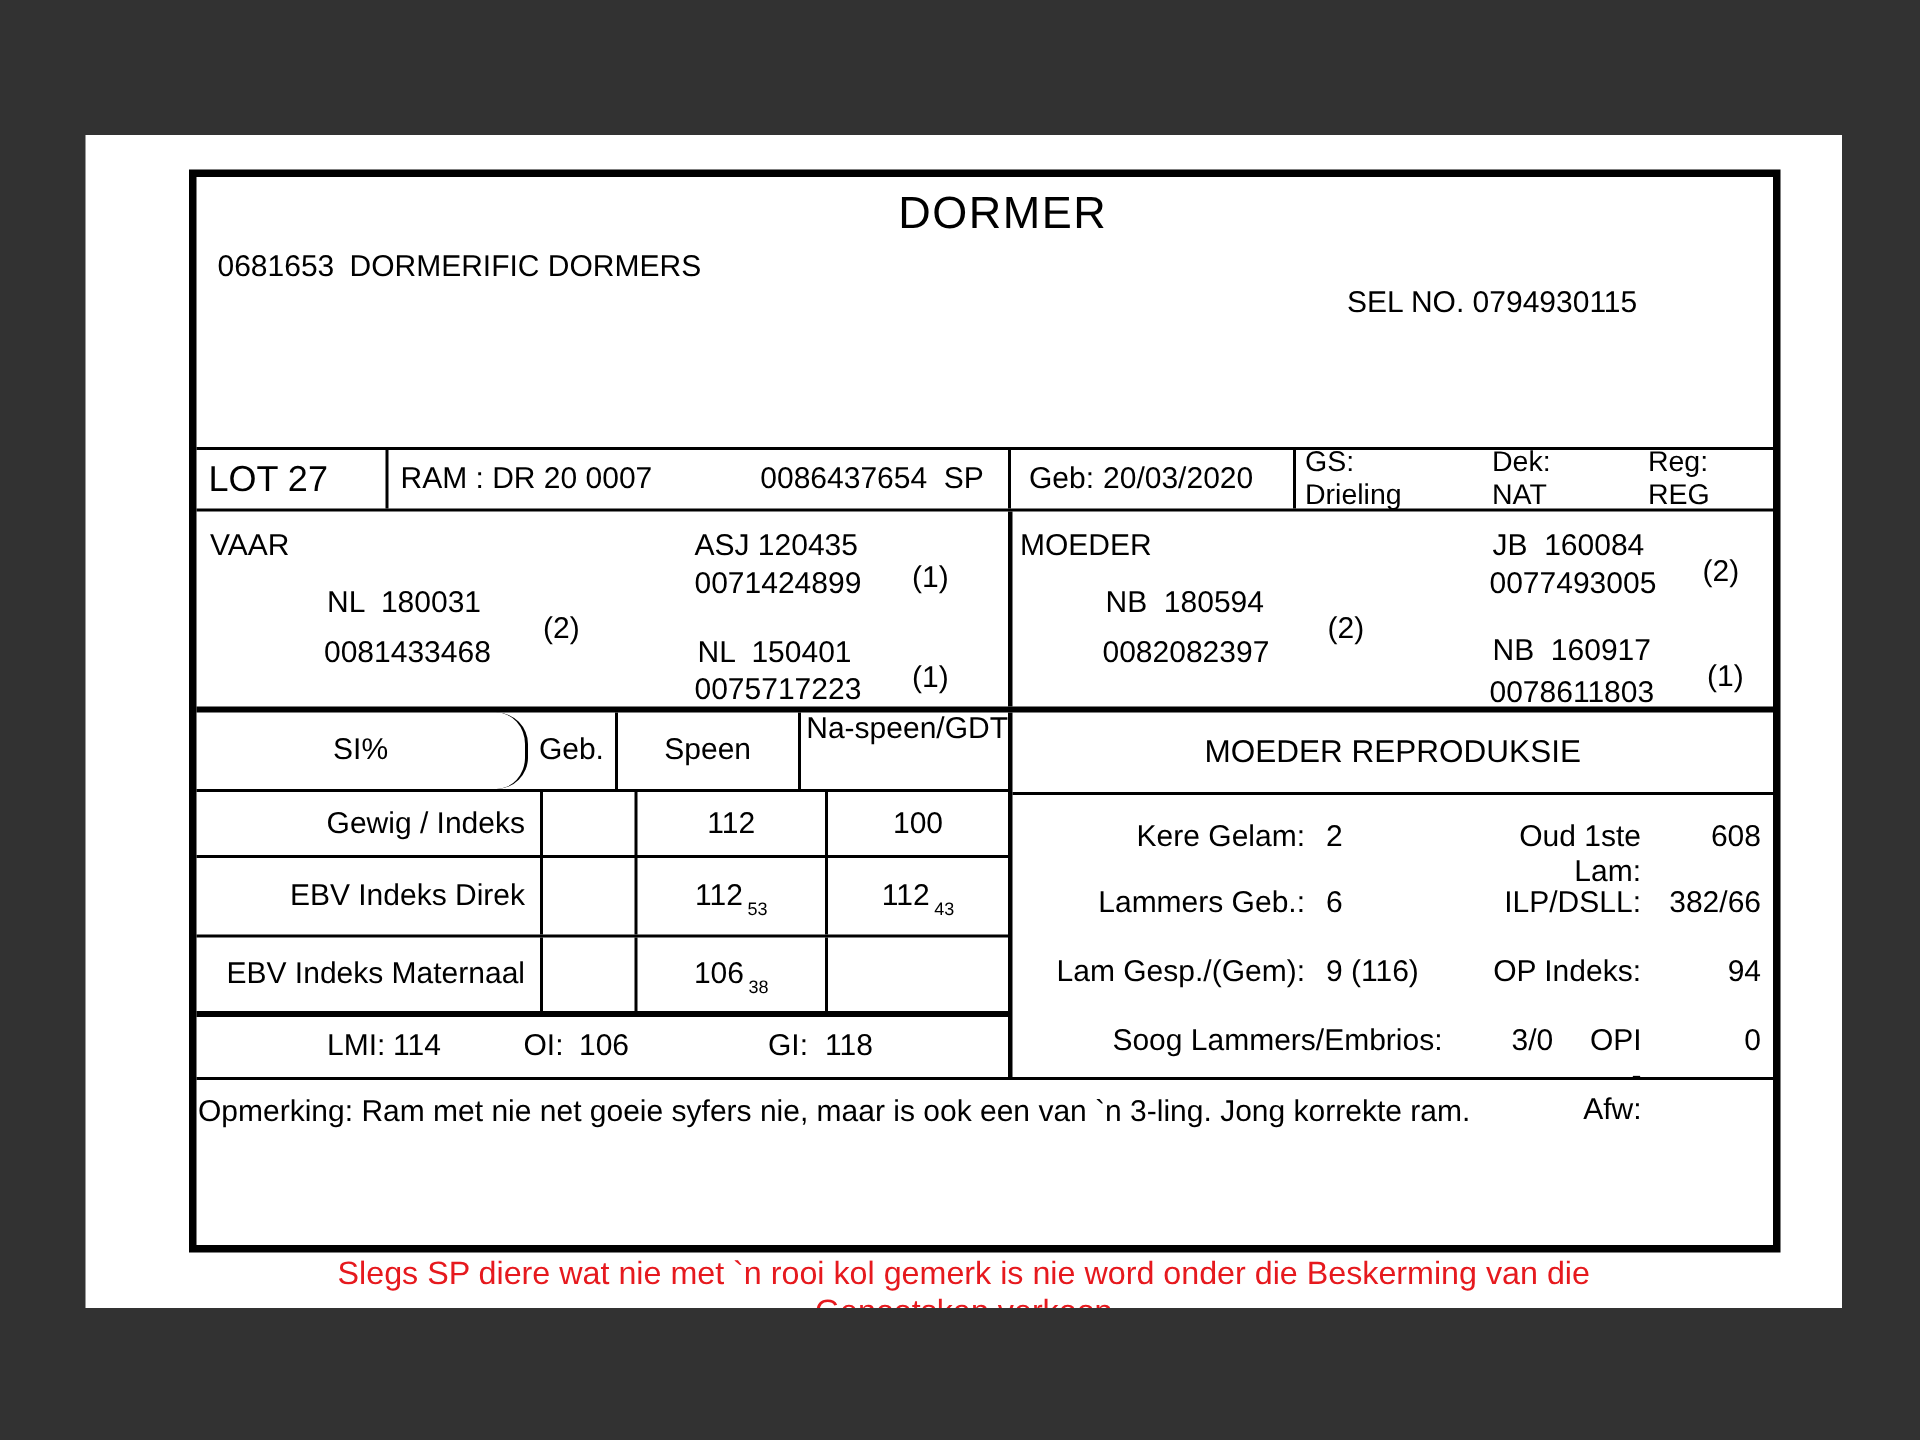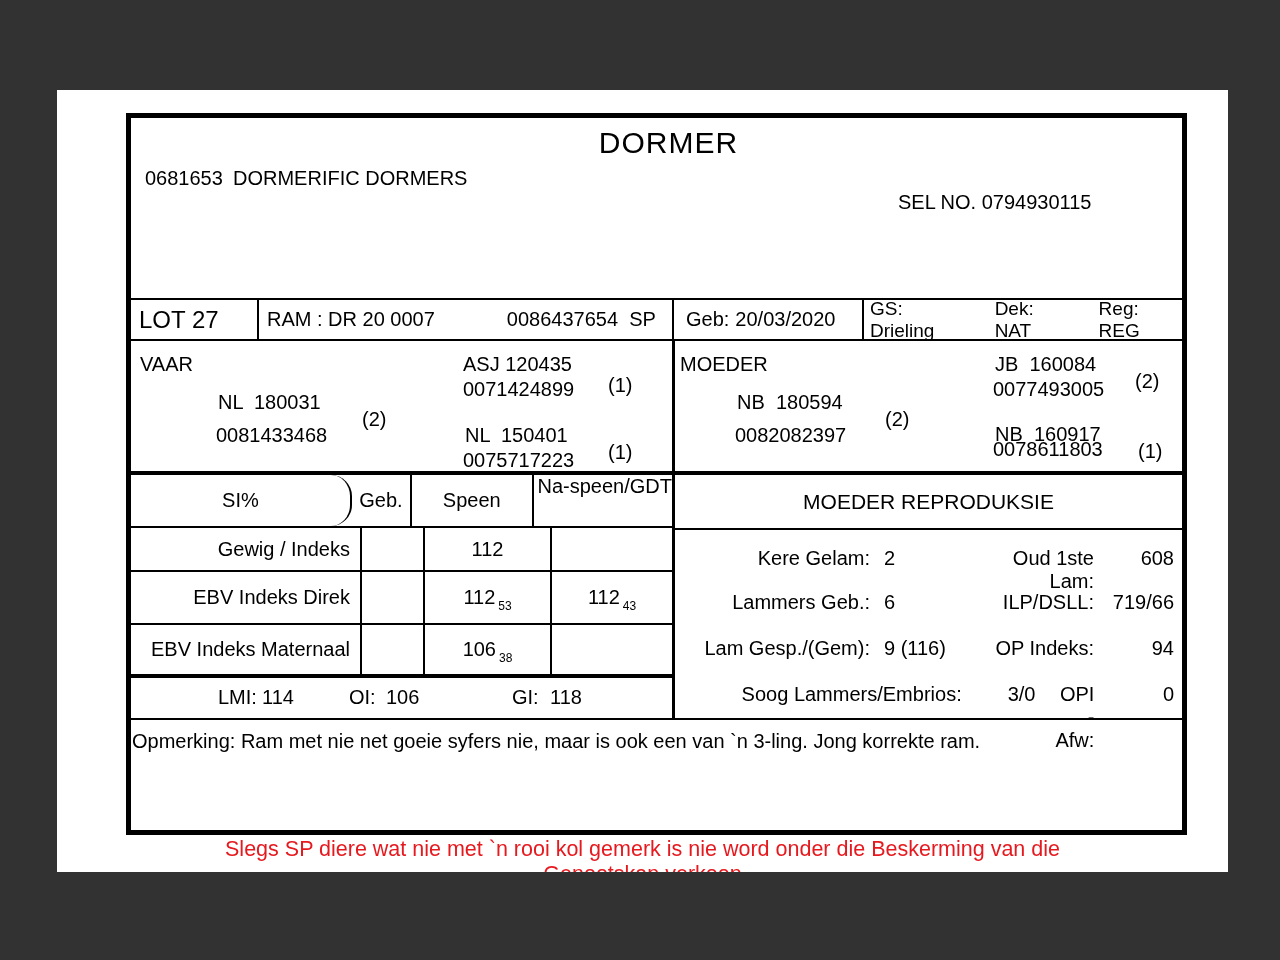--- a/index.html
+++ b/index.html
@@ -131,40 +131,43 @@
       </div>
       <div class="ped-half ped-right">
         <span class="abs" style="left:5px;top:12px;">MOEDER</span>
         <span class="abs pre" style="left:62px;top:50px;">NB  180594</span>
         <span class="abs pre" style="left:60px;top:83px;">0082082397</span>
         <span class="abs" style="left:210px;top:67px;">(2)</span>
         <span class="abs pre" style="left:320px;top:12px;">JB  160084</span>
         <span class="abs pre" style="left:318px;top:37px;">0077493005</span>
         <span class="abs" style="left:460px;top:29px;">(2)</span>
         <span class="abs pre" style="left:320px;top:82px;">NB  160917</span>
-        <span class="abs pre" style="left:318px;top:97px;">0078611803</span>
+        <span class="abs pre" style="left:318px;top:110px;">0078611803</span>
         <span class="abs" style="left:463px;top:99px;">(1)</span>
       </div>
     </div>
 
     <div class="stats-left">
       <div class="srow head">
         <div class="sc c1">SI%</div>
         <div class="sc c2">Geb.</div>
         <div class="sc c3">Speen</div>
         <div class="sc c4">
           <span>Na-</span>
           <span>speen/GDT</span>
         </div>
       </div>
       <div class="srow r1">
         <div class="sc c1">Gewig / Indeks</div>
         <div class="sc c2"></div>
         <div class="sc c3">
             <span>112</span>
+          </div>
+        <div class="sc c4">
+            <span>100</span>
           </div>
       </div>
       <div class="srow r2">
         <div class="sc c1">EBV Indeks Direk</div>
         <div class="sc c2"></div>
         <div class="sc c3">
             <span>112</span>
             <span class="sub">53</span>
           </div>
         <div class="sc c4">
@@ -198,21 +201,21 @@
       <div class="rp-row" style="top:72px;">
         <span class="rp-l1">Kere Gelam:</span>
         <span class="rp-v1">2</span>
         <span class="rp-l2">Oud 1ste Lam:</span>
         <span class="rp-v2">608</span>
       </div>
       <div class="rp-row" style="top:116px;">
         <span class="rp-l1">Lammers Geb.:</span>
         <span class="rp-v1">6</span>
         <span class="rp-l2">ILP/DSLL:</span>
-        <span class="rp-v2">719/66</span>
+        <span class="rp-v2">382/66</span>
       </div>
       <div class="rp-row" style="top:162px;">
         <span class="rp-l1">Lam Gesp./(Gem):</span>
         <span class="rp-v1">9 (116)</span>
         <span class="rp-l2">OP Indeks:</span>
         <span class="rp-v2">94</span>
       </div>
       <div class="rp-row wide" style="top:208px;">
         <span class="rp-l1">Soog Lammers/Embrios:</span>
         <span class="rp-v1">3/0</span>

